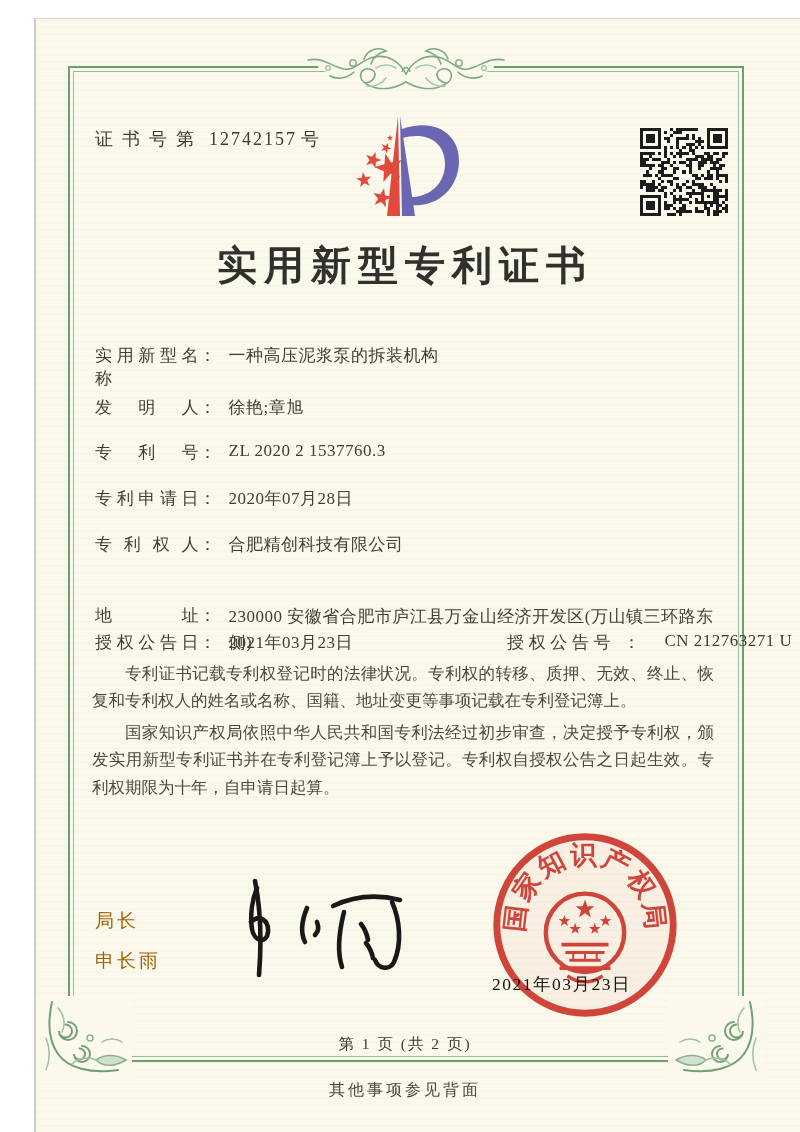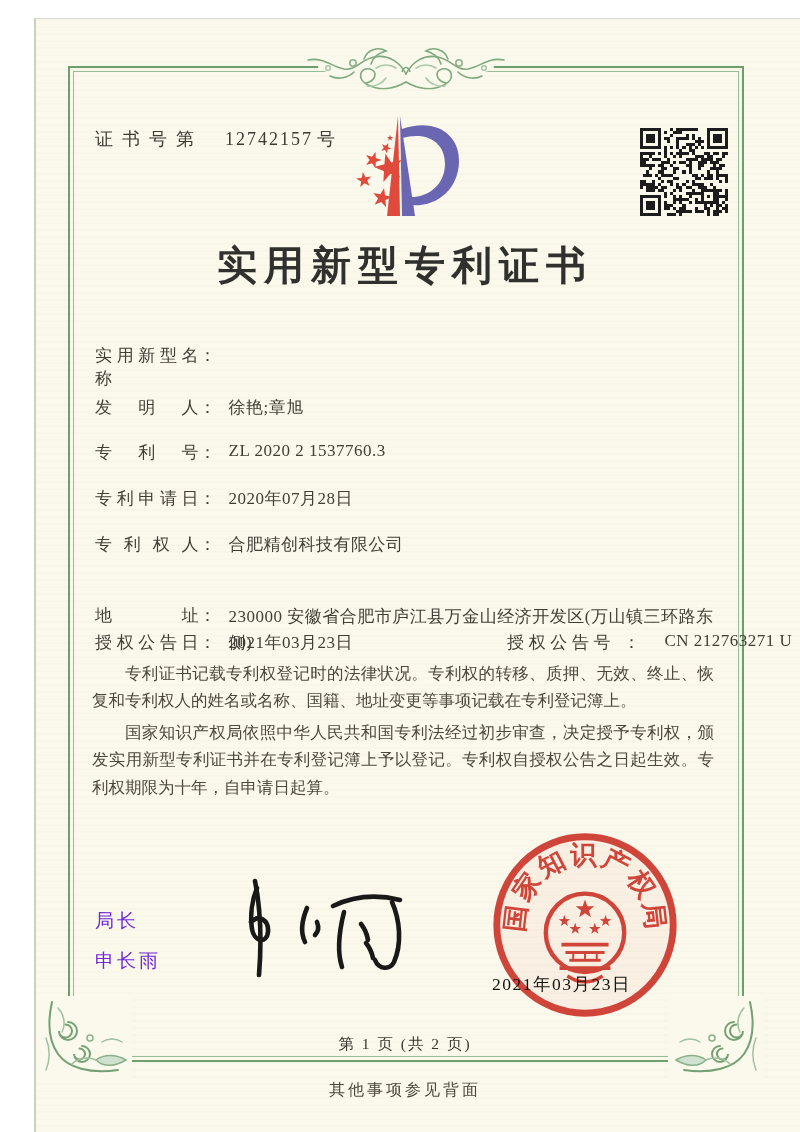--- a/index.html
+++ b/index.html
@@ -23,41 +23,41 @@
   #mask-top{left:318px;top:56px;width:176px;height:22px;border-radius:50%;}
   #mask-bl{left:36px;top:996px;width:96px;height:84px;}
   #mask-br{left:668px;top:996px;width:96px;height:84px;}
   .flourish{position:absolute;}
   #flourish-top{left:298px;top:38px;}
   #flourish-bl{left:38px;top:998px;}
   #flourish-br{left:664px;top:998px;}
 
   .cert-no{position:absolute;left:95px;top:127px;font-size:18px;color:#3c3a32;display:flex;align-items:center;}
   .cert-no .sp{letter-spacing:9px;}
-  .cert-no .num{margin:0 4px 0 22px;letter-spacing:2px;}
+  .cert-no .num{margin:0 4px 0 6px;letter-spacing:2px;}
 
   .logo{position:absolute;left:336px;top:110px;}
   .qr{position:absolute;left:640px;top:128px;width:88px;height:88px;}
 
   .title{
     position:absolute;left:0;top:238px;width:810px;text-align:center;
     font-size:40px;font-weight:600;letter-spacing:7px;color:#30302c;
   }
 
   .frow{position:absolute;left:95px;display:flex;align-items:flex-start;font-size:17px;color:#413e35;letter-spacing:0.5px;}
   .flabel{display:inline-block;width:104px;text-align:justify;text-align-last:justify;flex:0 0 104px;}
   .colon{margin:0 2px 0 0;}
   .fvalue{margin-left:10px;white-space:nowrap;}
   .fvalue.wrap{white-space:normal;width:500px;line-height:1.5;}
   #row-grant2{position:absolute;left:412px;top:0;display:flex;gap:12px;}
 
   .paras{position:absolute;left:92px;top:660px;width:622px;font-size:16.5px;line-height:1.66;color:#4c483c;text-align:justify;}
   .paras p{margin:0 0 4px 0;text-indent:2em;}
 
-  .signer{position:absolute;left:95px;top:908px;font-family:"Liberation Sans", sans-serif;color:#6d28d9;}
+  .signer{position:absolute;left:95px;top:908px;font-family:"Liberation Sans", sans-serif;color:#a16207;}
   .signer .role{font-size:19px;letter-spacing:3px;}
   .signer .name{font-size:19px;letter-spacing:3px;margin-top:14px;}
   .signature{position:absolute;left:215px;top:872px;}
 
   .seal{position:absolute;left:487px;top:827px;opacity:0.93;}
   .seal-date{position:absolute;left:492px;top:972px;font-size:17.5px;letter-spacing:1.5px;color:#15150f;z-index:5;}
 
   .page-num{position:absolute;left:0;top:1034px;width:810px;text-align:center;font-size:15.5px;letter-spacing:2px;color:#3a382f;}
   .back-note{position:absolute;left:0;top:1080px;width:810px;text-align:center;font-size:16px;letter-spacing:3px;color:#4b483c;}
 </style>
@@ -552,20 +552,21 @@
       <rect x="22" y="28" width="1" height="1" fill="#1c1c1c"></rect>
       <rect x="24" y="28" width="1" height="1" fill="#1c1c1c"></rect>
       <rect x="25" y="28" width="1" height="1" fill="#1c1c1c"></rect>
     </svg></div>
 
 <div class="title">实用新型专利证书</div>
 
 <div class="frow" style="top:344px">
   <span class="flabel">实用新型名称</span>
     <span class="colon">：</span>
+  <span class="fvalue">一种高压泥浆泵的拆装机构</span>
 </div>
 <div class="frow" style="top:396px">
   <span class="flabel">发明人</span>
     <span class="colon">：</span>
   <span class="fvalue">徐艳;章旭</span>
 </div>
 <div class="frow" style="top:441px">
   <span class="flabel">专利号</span>
     <span class="colon">：</span>
   <span class="fvalue">ZL 2020 2 1537760.3</span>

